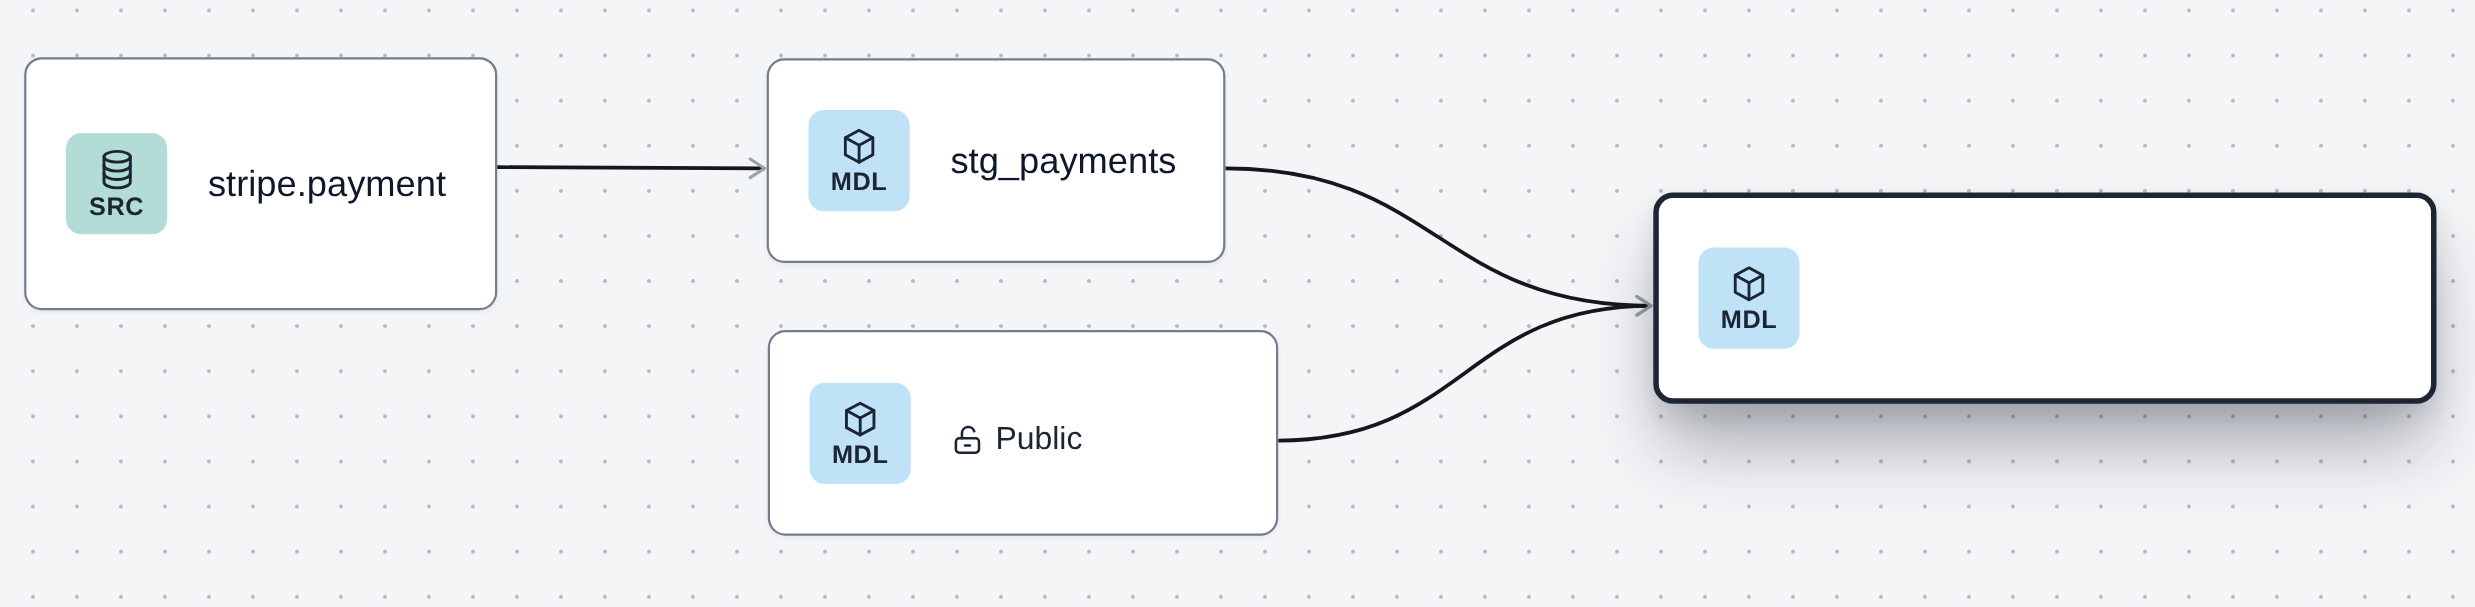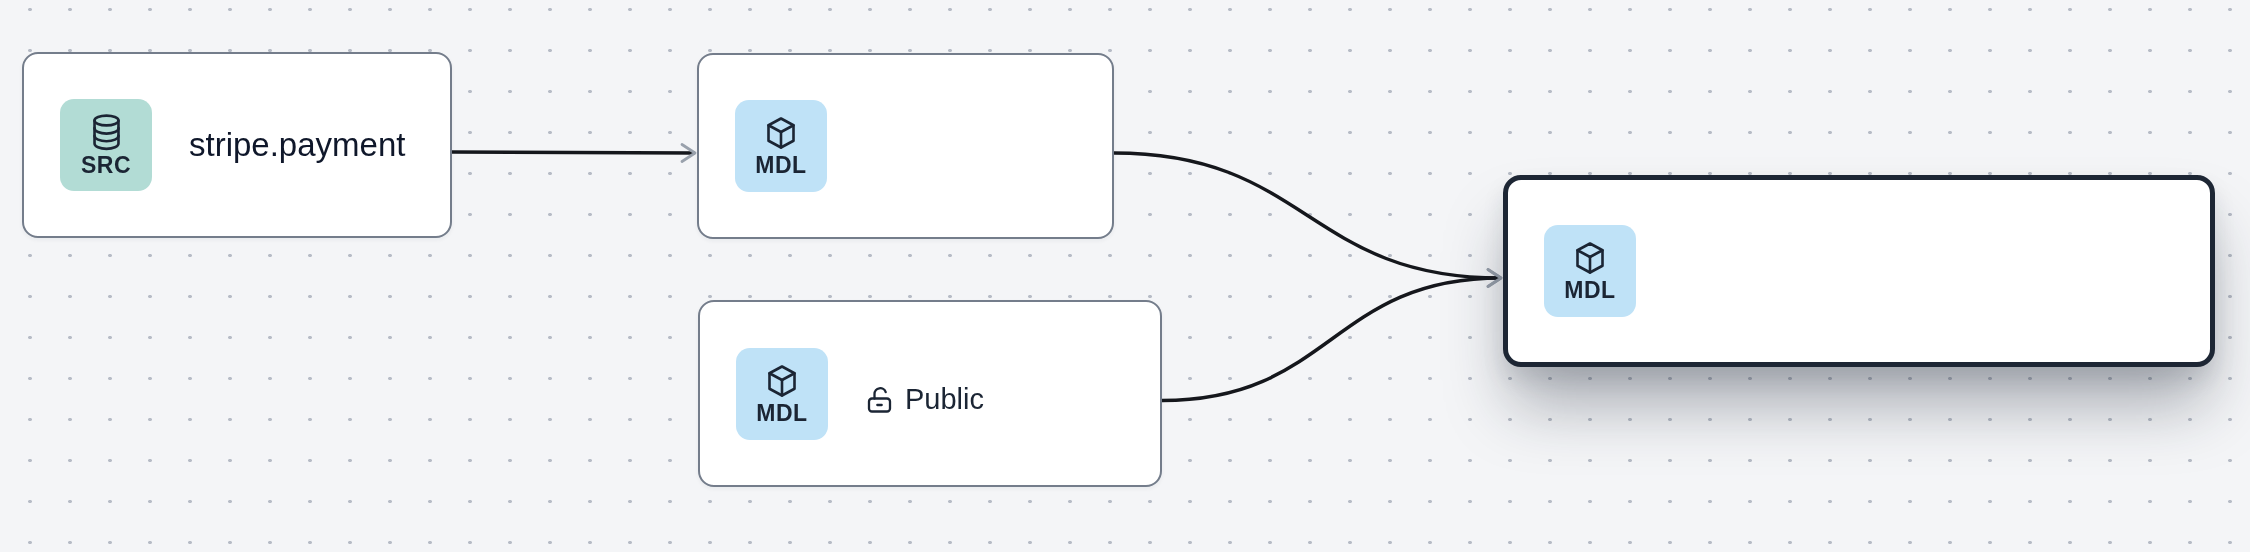--- a/index.html
+++ b/index.html
@@ -80,21 +80,21 @@
 
 <div class="canvas" style="background-color: rgb(244, 245, 247); background-image: radial-gradient(circle, rgb(183, 188, 198) 1.6px, transparent 2px);">
   <svg class="edge-layer" width="2250" height="552" viewBox="0 0 2250 552">
       <path d="M 452 152 L 695 153" stroke="#15171c" stroke-width="3.4" fill="none"></path>
       <polyline points="682,144.5 695,153 682,161.5" stroke="#99a1ac" stroke-width="2.8" fill="none" stroke-linecap="round" stroke-linejoin="round"></polyline>
       <path d="M 1114 153 C 1307.5 153, 1307.5 278, 1501 278" stroke="#15171c" stroke-width="3.4" fill="none"></path>
       <polyline points="1488,269.5 1501,278 1488,286.5" stroke="#99a1ac" stroke-width="2.8" fill="none" stroke-linecap="round" stroke-linejoin="round"></polyline>
       <path d="M 1162 400.5 C 1331.5 400.5, 1331.5 278, 1501 278" stroke="#15171c" stroke-width="3.4" fill="none"></path>
       <polyline points="1488,269.5 1501,278 1488,286.5" stroke="#99a1ac" stroke-width="2.8" fill="none" stroke-linecap="round" stroke-linejoin="round"></polyline>
     </svg>
-<div class="node" style="left: 22px; top: 52px; width: 430px; height: 186px;">
+<div class="node" style="left: 22px; top: 52px; width: 430px; height: 230px;">
     <div class="badge" style="background-color: rgb(178, 220, 213);">
       <span class="badge-icon">
           <svg width="31" height="37" viewBox="0 0 28 34" fill="none" stroke="#1b2534" stroke-width="2.4" stroke-linecap="round" stroke-linejoin="round">
             <ellipse cx="14" cy="6" rx="11" ry="4.5"></ellipse>
             <path d="M3 6 V27 C3 29.8 7.9 32 14 32 C20.1 32 25 29.8 25 27 V6"></path>
             <path d="M3 13 C3 15.8 7.9 18 14 18 C20.1 18 25 15.8 25 13"></path>
             <path d="M3 20 C3 22.8 7.9 25 14 25 C20.1 25 25 22.8 25 20"></path>
           </svg>
         </span>
       <span class="badge-label">SRC</span>
@@ -107,20 +107,24 @@
     <div class="node" style="left: 697px; top: 53px; width: 417px; height: 186px;">
     <div class="badge" style="background-color: rgb(191, 226, 247);">
       <span class="badge-icon">
           <svg width="36" height="36" viewBox="0 0 36 36" fill="none" stroke="#1b2534" stroke-width="2.6" stroke-linecap="round" stroke-linejoin="round">
             <path d="M18 3.5 L30.5 10.25 V25.75 L18 32.5 L5.5 25.75 V10.25 Z"></path>
             <path d="M5.5 10.25 L18 17 L30.5 10.25"></path>
             <path d="M18 17 V32.5"></path>
           </svg>
         </span>
       <span class="badge-label">MDL</span>
+    </div>
+    <div class="node-text">
+      <div class="node-title">stg_payments</div>
+
     </div>
   </div>
     <div class="node" style="left: 698px; top: 300px; width: 464px; height: 187px;">
     <div class="badge" style="background-color: rgb(191, 226, 247);">
       <span class="badge-icon">
           <svg width="36" height="36" viewBox="0 0 36 36" fill="none" stroke="#1b2534" stroke-width="2.6" stroke-linecap="round" stroke-linejoin="round">
             <path d="M18 3.5 L30.5 10.25 V25.75 L18 32.5 L5.5 25.75 V10.25 Z"></path>
             <path d="M5.5 10.25 L18 17 L30.5 10.25"></path>
             <path d="M18 17 V32.5"></path>
           </svg>

